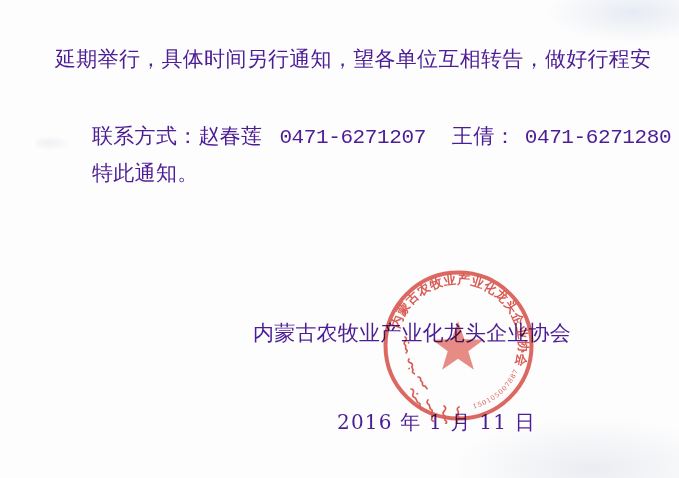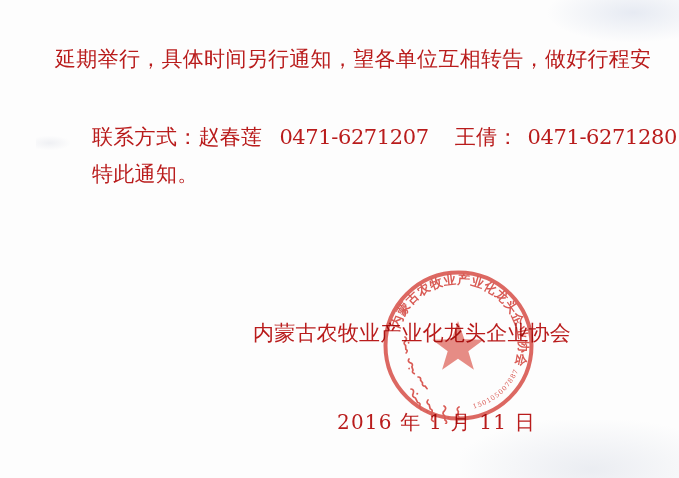--- a/index.html
+++ b/index.html
@@ -1,34 +1,34 @@
 <!DOCTYPE html>
 <html><head>
 <meta charset="utf-8">
 <style>
   html,body { margin:0; padding:0; background:#ffffff; }
   .page {
     position:relative; width:679px; height:478px;
     background:#fdfdfd; overflow:hidden;
     font-family:"DejaVu Serif","Liberation Serif",serif;
-    color:#b91c1c;
+    color:#4c1d95;
   }
   .shade { position:absolute; pointer-events:none; }
   .shade1 { left:548px; top:0; width:131px; height:42px;
     background:radial-gradient(ellipse at 65% 30%, rgba(208,216,232,0.5), rgba(208,216,232,0) 72%); }
   .shade2 { left:460px; top:420px; width:219px; height:58px;
     background:radial-gradient(ellipse at 60% 85%, rgba(212,217,228,0.45), rgba(212,217,228,0) 75%); }
   .shade3 { left:36px; top:136px; width:34px; height:14px;
     background:radial-gradient(ellipse at 40% 50%, rgba(218,221,230,0.4), rgba(218,221,230,0) 75%); }
 
   .doc-line { position:absolute; font-size:21px; line-height:1.1; letter-spacing:0.3px; white-space:nowrap; }
   #line1 { left:55px; top:48px; }
   #line2 { left:55px; top:87px; }
-  #line3 { left:92px; top:126px; }
-  #line4 { left:92px; top:163px; }
+  #line3 { left:92px; top:126px;font-family:Liberation Mono, monospace; }
+  #line4 { left:92px; top:163px;font-family:Liberation Mono, monospace; }
 
   .phone { letter-spacing:-0.4px; }
   .sp-a { display:inline-block; width:17px; }
   .sp-b { display:inline-block; width:26px; }
   .sp-c { display:inline-block; width:9px; }
 
   .sig-org  { position:absolute; left:253px; top:319px; font-size:21px; letter-spacing:0.2px; white-space:nowrap; }
   .sig-date { position:absolute; left:337px; top:361px; font-size:20px; letter-spacing:1.2px; white-space:nowrap;margin-top:48px; }
 
   .seal {

